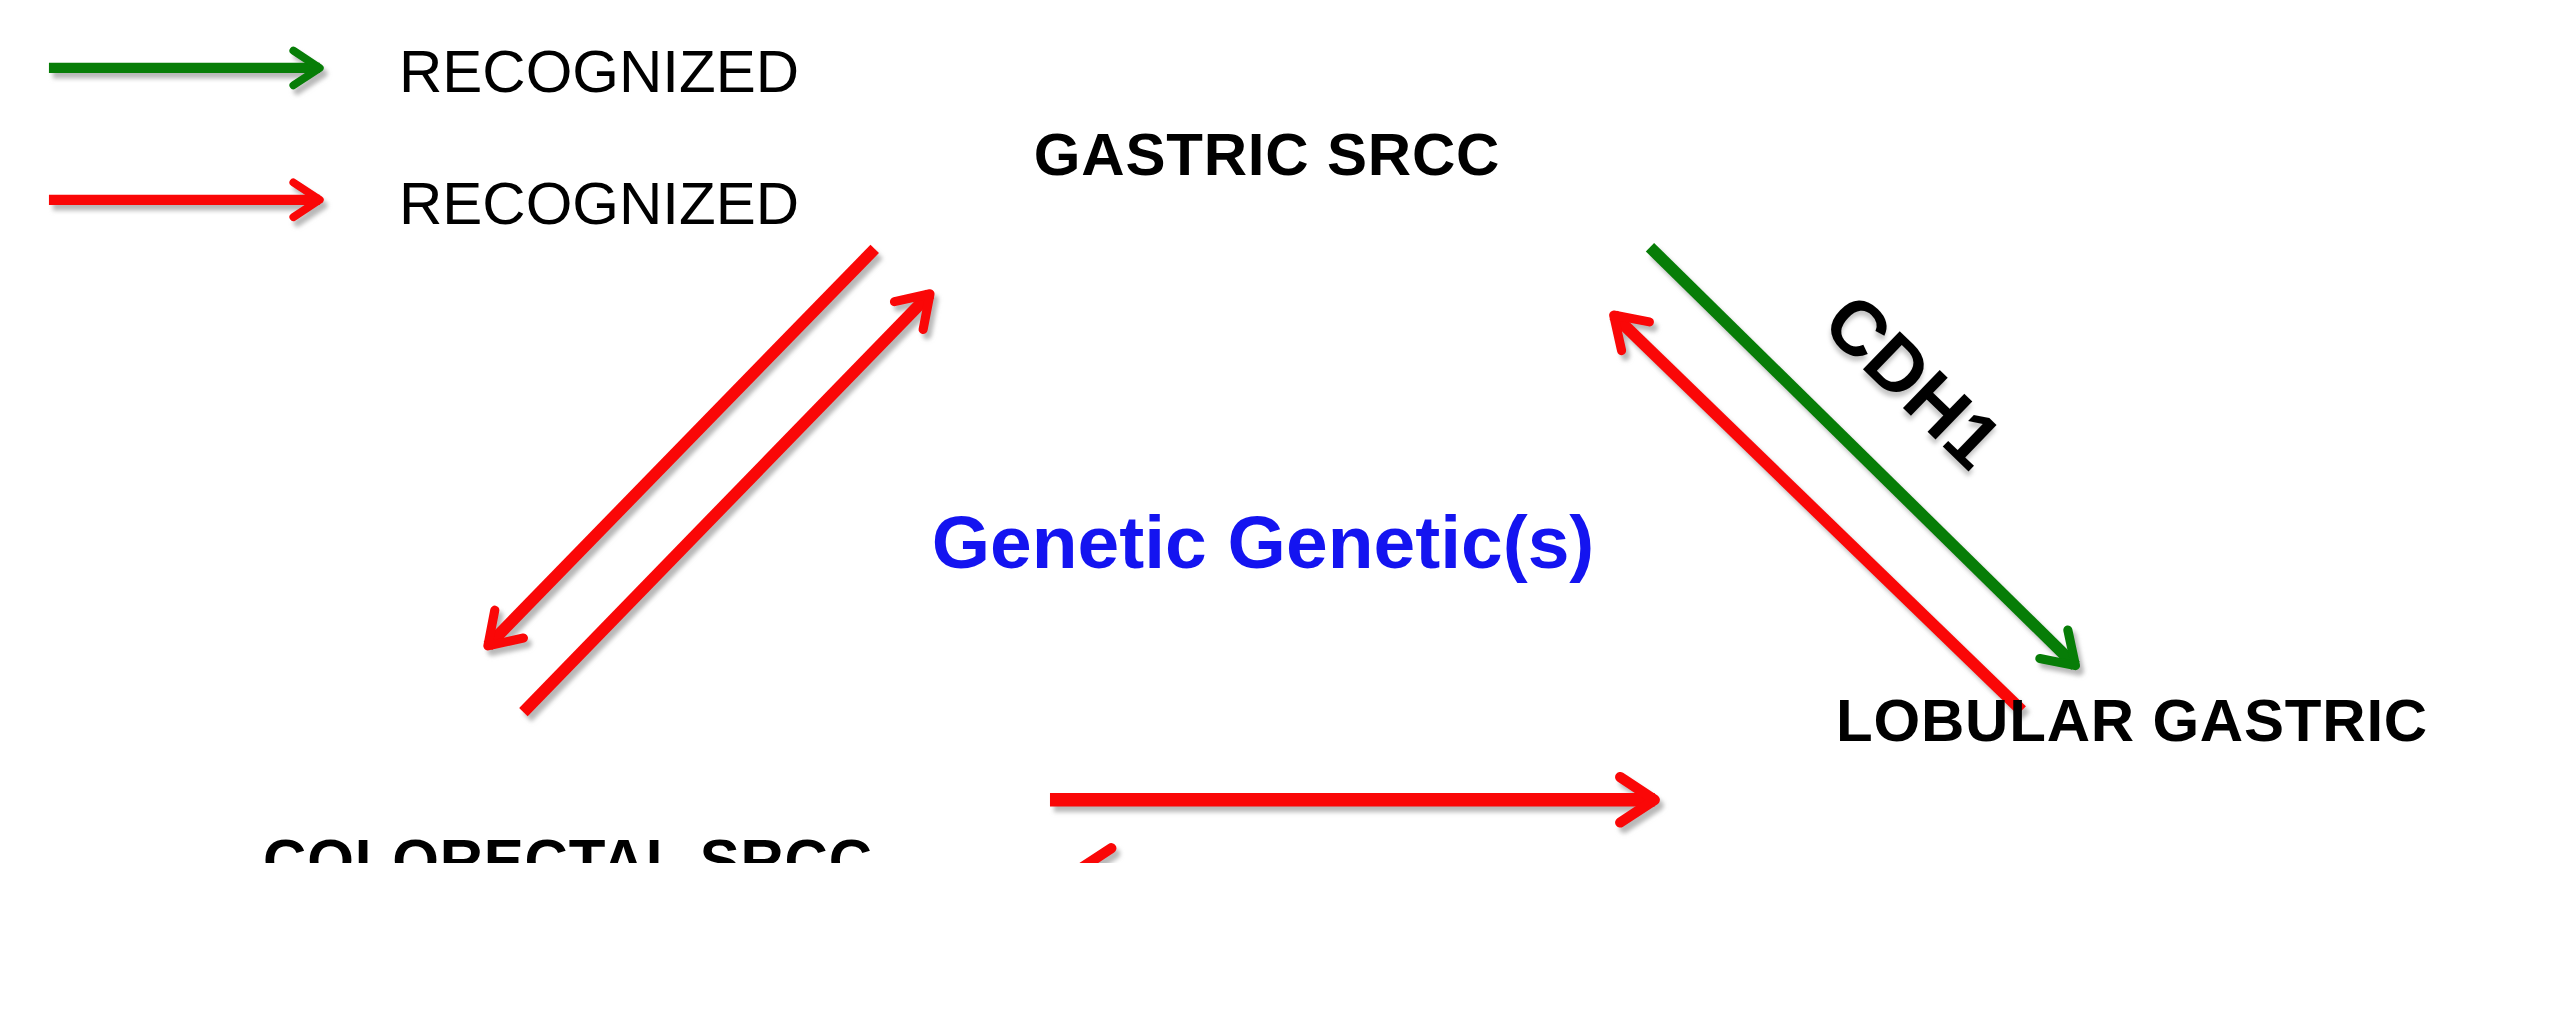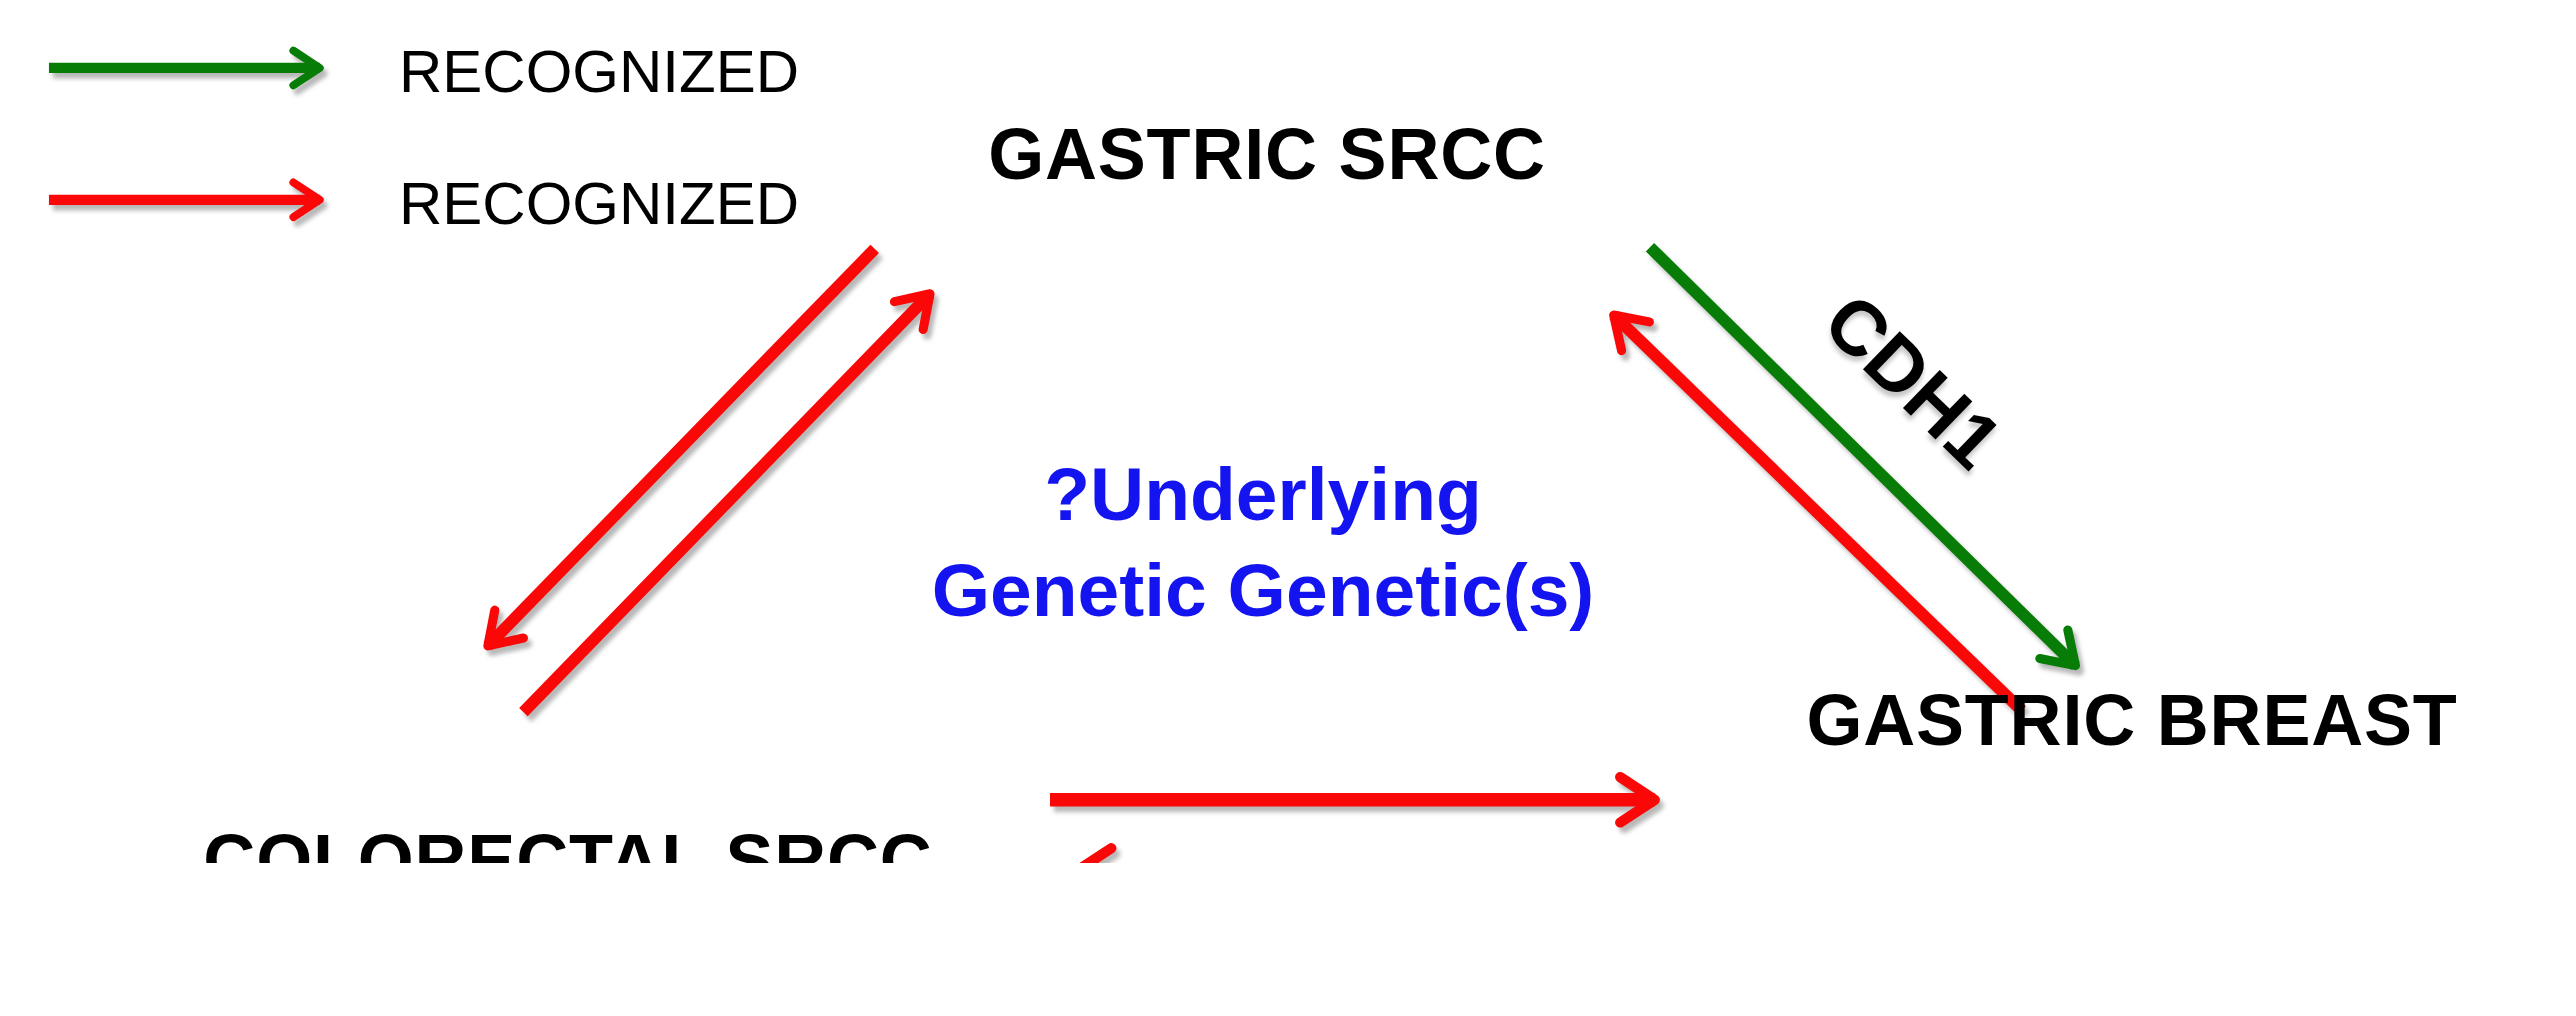--- a/index.html
+++ b/index.html
@@ -14,21 +14,21 @@
     position:absolute; left:0; top:0; width:2576px; height:1017px;
   }
   .shadow { filter: drop-shadow(5px 7px 3px rgba(125,125,125,0.55)); }
   .node-label {
     position:absolute;
     transform:translate(-50%,-50%);
     color:#000000;
     font-weight:bold;
     white-space:nowrap;
     text-align:center;
-    font-size:72px;
+    font-size:60px;
     letter-spacing:0.8px;
   }
   .two-line { white-space:pre; line-height:107px; }
   .note-block {
     position:absolute;
     left:1263px; top:542px;
     transform:translate(-50%,-50%);
     font-weight:bold;
     font-size:75px;
     line-height:96px;
@@ -83,25 +83,24 @@
   </svg>
 
   <div class="legend-label" style="left:399px; top:71px;">RECOGNIZED</div>
   <div class="legend-label" style="left:399px; top:203px;">RECOGNIZED</div>
 
   <div class="node-label" style="left:1267px; top:154px;">GASTRIC SRCC</div>
 
   <div class="node-label" style="left:568px; top:860px;">COLORECTAL SRCC</div>
 
   <div class="node-label two-line" style="left:2132px; top:881px;">
-    <div>GASTRIC BREAST</div>
+    <div>LOBULAR GASTRIC</div>
     <div>CANCER</div>
   </div>
 
   <div class="note-block" style="color: rgb(20, 20, 240);">
-    <div>?Underlying</div>
     <div>Genetic Genetic(s)</div>
   </div>
 
   <div class="edge-label">CDH1</div>
 
 </div>
 
 
 </body></html>

